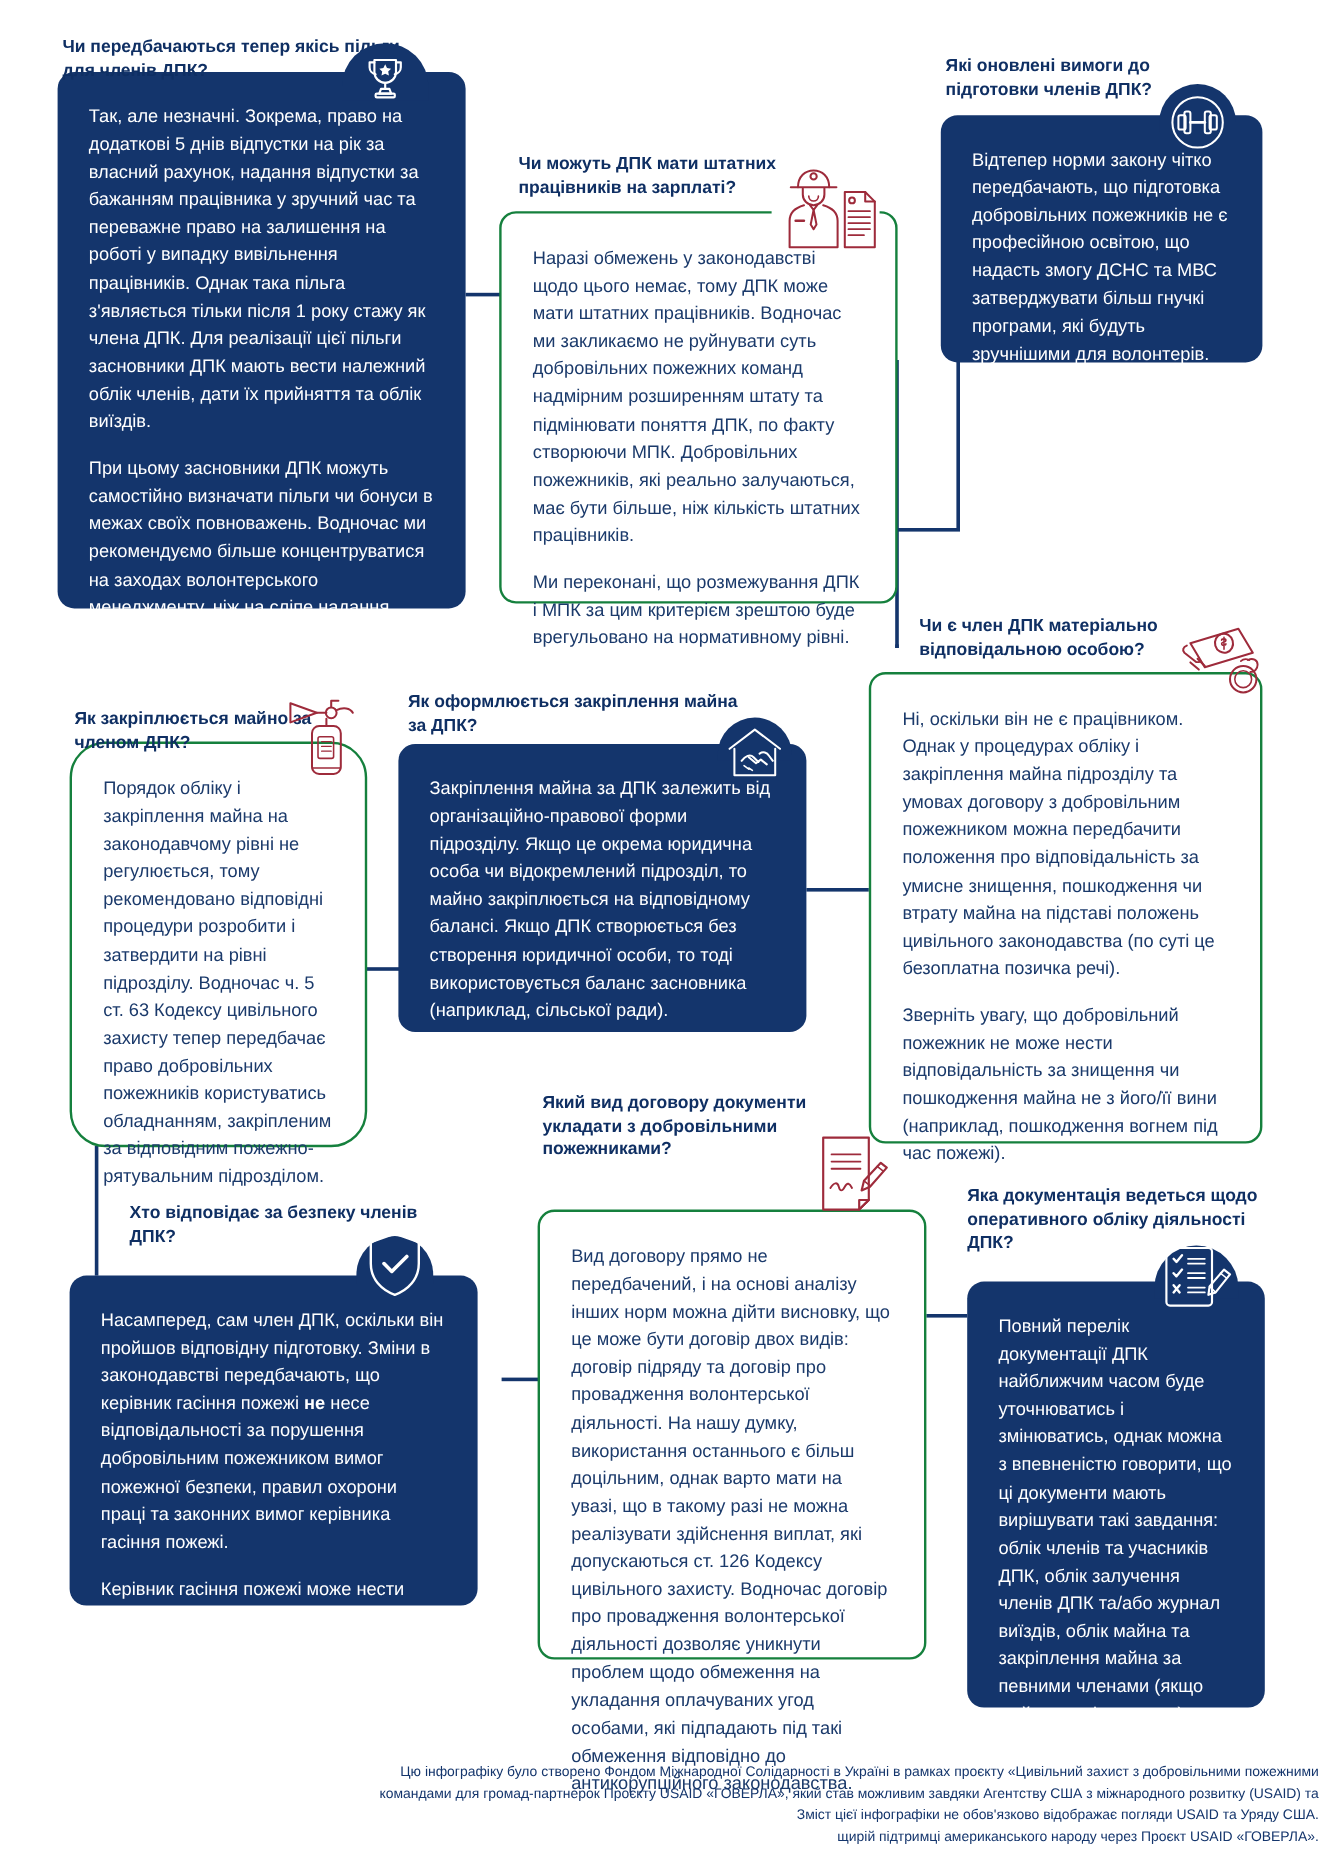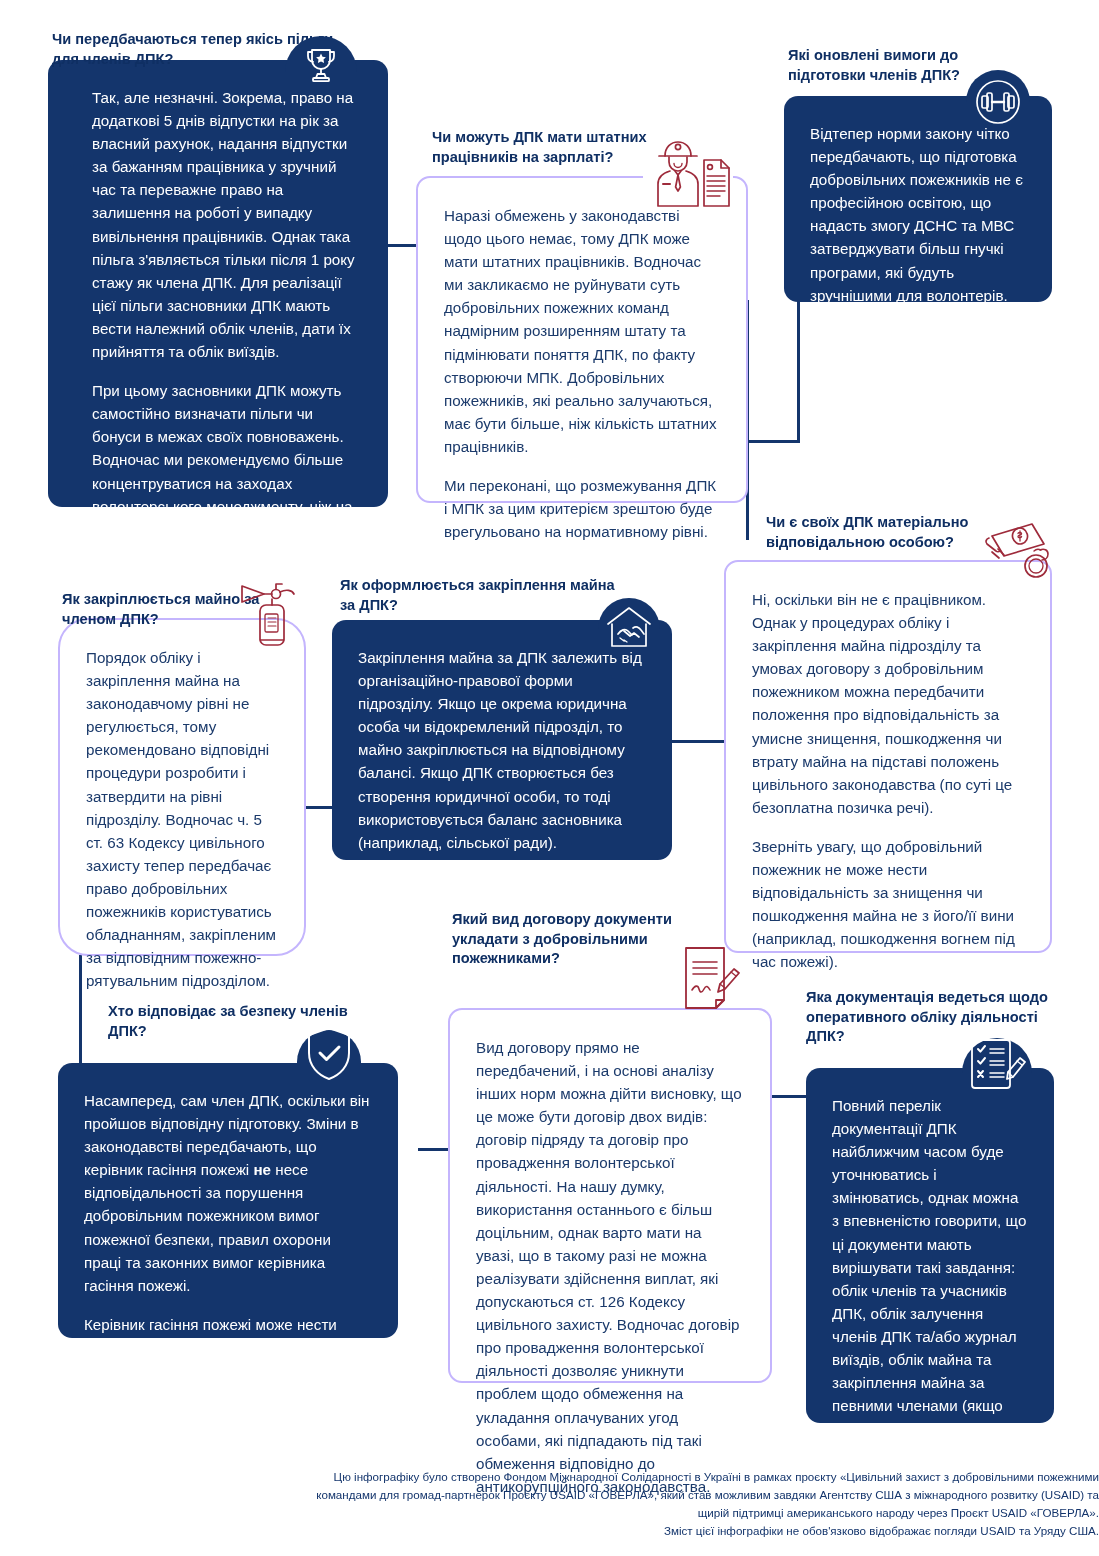--- a/index.html
+++ b/index.html
@@ -12,21 +12,21 @@
     color:#14356c;
   }
   .stage{position:absolute;left:0;top:0;width:1099px;height:1556px;}
 
   
   .conn{position:absolute;background:#14356c;z-index:1;}
 
   
   .card{position:absolute;z-index:3;box-sizing:border-box;border-radius:14px;}
   .card.filled{background:#14356c;color:#ffffff;}
-  .card.outline{background:#ffffff;border:2px solid #c4b5fd;color:#1b3a6b;}
+  .card.outline{background:#ffffff;border:2px solid #15803d;color:#1b3a6b;}
   .card .body{padding:26px 26px 22px 26px;}
   .card p{margin:0 0 16px 0;font-size:15.2px;line-height:1.52;}
   .card p:last-child{margin-bottom:0;}
   .card.filled p{color:#ffffff;}
   .card.outline p{color:#1b3a6b;}
   .card p b{font-weight:bold;text-align:right;}
 
   
   .q{position:absolute;z-index:4;font-size:14.6px;font-weight:bold;line-height:1.34;color:#0f2f63;}
 
@@ -59,21 +59,21 @@
 
   <div class="conn" style="left:303px;top:806px;width:30px;height:3px;"></div>
 
   <div class="conn" style="left:79px;top:955px;width:3px;height:108px;"></div>
 
   <div class="conn" style="left:418px;top:1148px;width:34px;height:3px;"></div>
 
   <div class="conn" style="left:772px;top:1095px;width:34px;height:3px;"></div>
 
   <div class="q" style="left:52px;top:18px;width:310px;margin-top:12px;">Чи передбачаються тепер якісь пільги для членів ДПК?</div>
-  <div class="card filled" style="left:48px;top:60px;width:340px;height:447px;padding-left:18px;">
+  <div class="card filled" style="left:48px;top:60px;width:340px;height:447px;">
     <div class="body">
       <p>Так, але незначні. Зокрема, право на додаткові 5 днів відпустки на рік за власний рахунок, надання відпустки за бажанням працівника у зручний час та переважне право на залишення на роботі у випадку вивільнення працівників. Однак така пільга з'являється тільки після 1 року стажу як члена ДПК. Для реалізації цієї пільги засновники ДПК мають вести належний облік членів, дати їх прийняття та облік виїздів.</p>
       <p>При цьому засновники ДПК можуть самостійно визначати пільги чи бонуси в межах своїх повноважень. Водночас ми рекомендуємо більше концентруватися на заходах волонтерського менеджменту, ніж на сліпе надання пільг у надії, що вони автоматично вирішать питання мотивації.</p>
     </div>
   </div>
   <div class="notch" style="left:285px;top:36px;width:72px;height:48px;border-radius:36px 36px 0 0;background:#14356c;"></div>
   <div class="icon" style="left:297px;top:40px;">
     <svg width="48" height="48" viewBox="0 0 48 48" fill="none" stroke="#ffffff" stroke-width="1.8" stroke-linecap="round" stroke-linejoin="round">
       <path d="M15 10h18v10a9 9 0 0 1-18 0z"></path>
       <path d="M15 12h-4v4a6 6 0 0 0 5 5.9"></path>
@@ -128,21 +128,21 @@
     <svg width="60" height="60" viewBox="0 0 60 60" fill="none" stroke="#ffffff" stroke-width="1.7" stroke-linecap="round" stroke-linejoin="round">
       <circle cx="30" cy="30" r="21"></circle>
       <rect x="14" y="24" width="6" height="12" rx="1.6"></rect>
       <rect x="19" y="21" width="5" height="18" rx="1.6"></rect>
       <rect x="40" y="24" width="6" height="12" rx="1.6"></rect>
       <rect x="36" y="21" width="5" height="18" rx="1.6"></rect>
       <path d="M24 30h12" stroke-width="2.4"></path>
     </svg>
   </div>
 
-  <div class="q" style="left:766px;top:513px;width:260px;">Чи є своїх ДПК матеріально відповідальною особою?</div>
+  <div class="q" style="left:766px;top:513px;width:260px;">Чи є член ДПК матеріально відповідальною особою?</div>
   <div class="card outline" style="left:724px;top:560px;width:328px;height:393px;">
     <div class="body">
       <p>Ні, оскільки він не є працівником. Однак у процедурах обліку і закріплення майна підрозділу та умовах договору з добровільним пожежником можна передбачити положення про відповідальність за умисне знищення, пошкодження чи втрату майна на підставі положень цивільного законодавства (по суті це безоплатна позичка речі).</p>
       <p>Зверніть увагу, що добровільний пожежник не може нести відповідальність за знищення чи пошкодження майна не з його/її вини (наприклад, пошкодження вогнем під час пожежі).</p>
     </div>
   </div>
   <div class="icon" style="left:978px;top:510px;">
     <svg width="82" height="82" viewBox="0 0 82 82" fill="none" stroke="#9e2b3b" stroke-width="1.7" stroke-linecap="round" stroke-linejoin="round">
 
       <path d="M14 26l40-12 12 20-40 12z"></path>
@@ -252,17 +252,17 @@
 
       <path d="M46 40l12-14 5 4-12 15-6 2z"></path>
       <path d="M46 40l5 5" stroke-width="1.3"></path>
       <path d="M55 29l5 4" stroke-width="1.3"></path>
     </svg>
   </div>
 
   <div class="footer">
     <div>Цю інфографіку було створено Фондом Міжнародної Солідарності в Україні в рамках проєкту «Цивільний захист з добровільними пожежними</div>
     <div>командами для громад-партнерок Проєкту USAID «ГОВЕРЛА», який став можливим завдяки Агентству США з міжнародного розвитку (USAID) та</div>
+    <div>Зміст цієї інфографіки не обов'язково відображає погляди USAID та Уряду США.</div>
     <div>щирій підтримці американського народу через Проєкт USAID «ГОВЕРЛА».</div>
-    <div>Зміст цієї інфографіки не обов'язково відображає погляди USAID та Уряду США.</div>
   </div>
 
 </div>
 
 </body></html>

